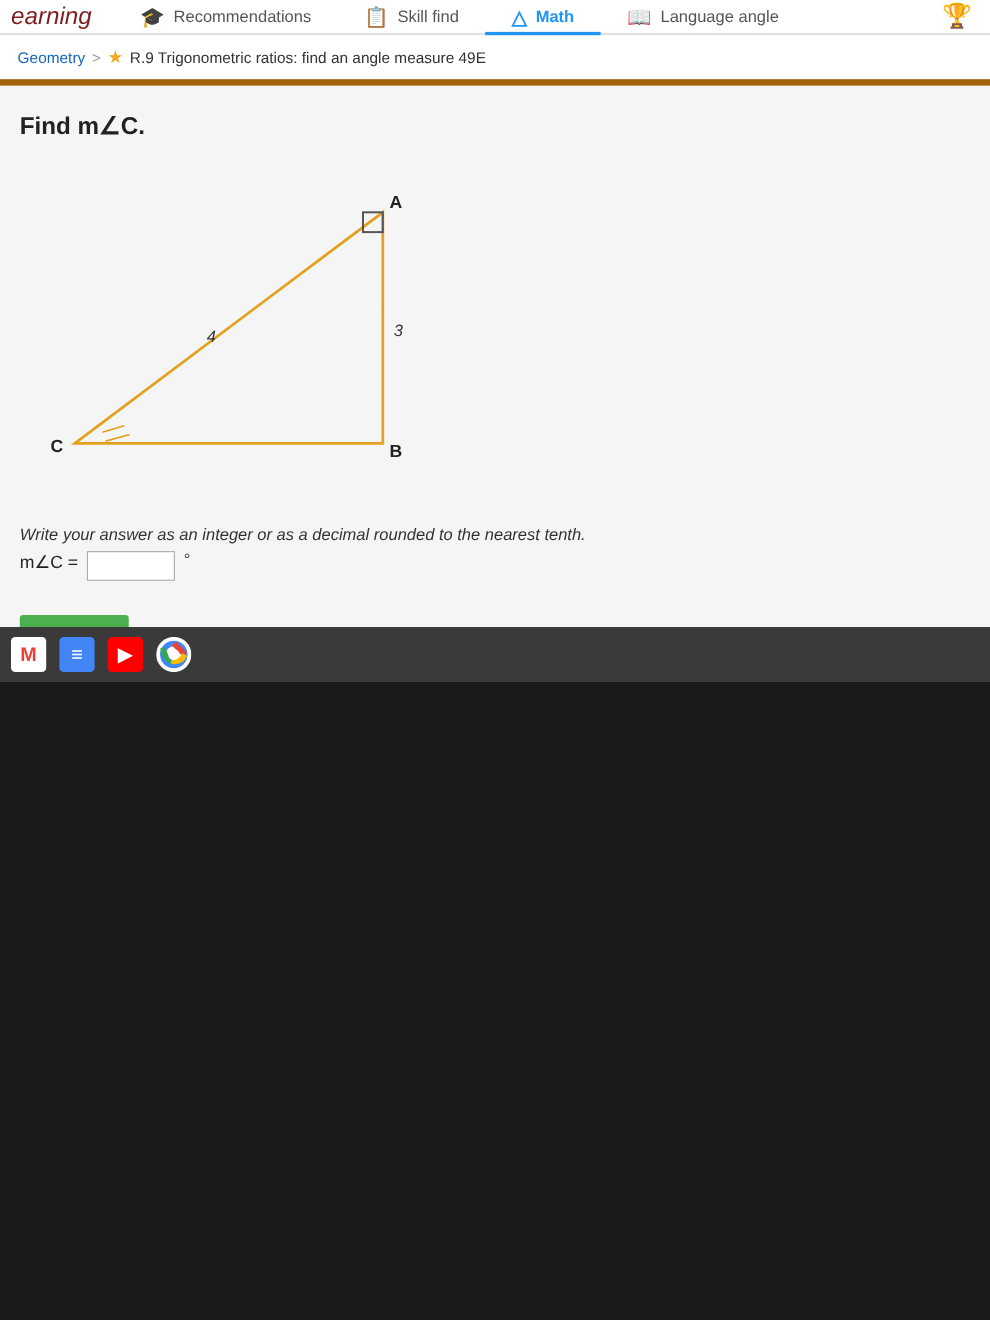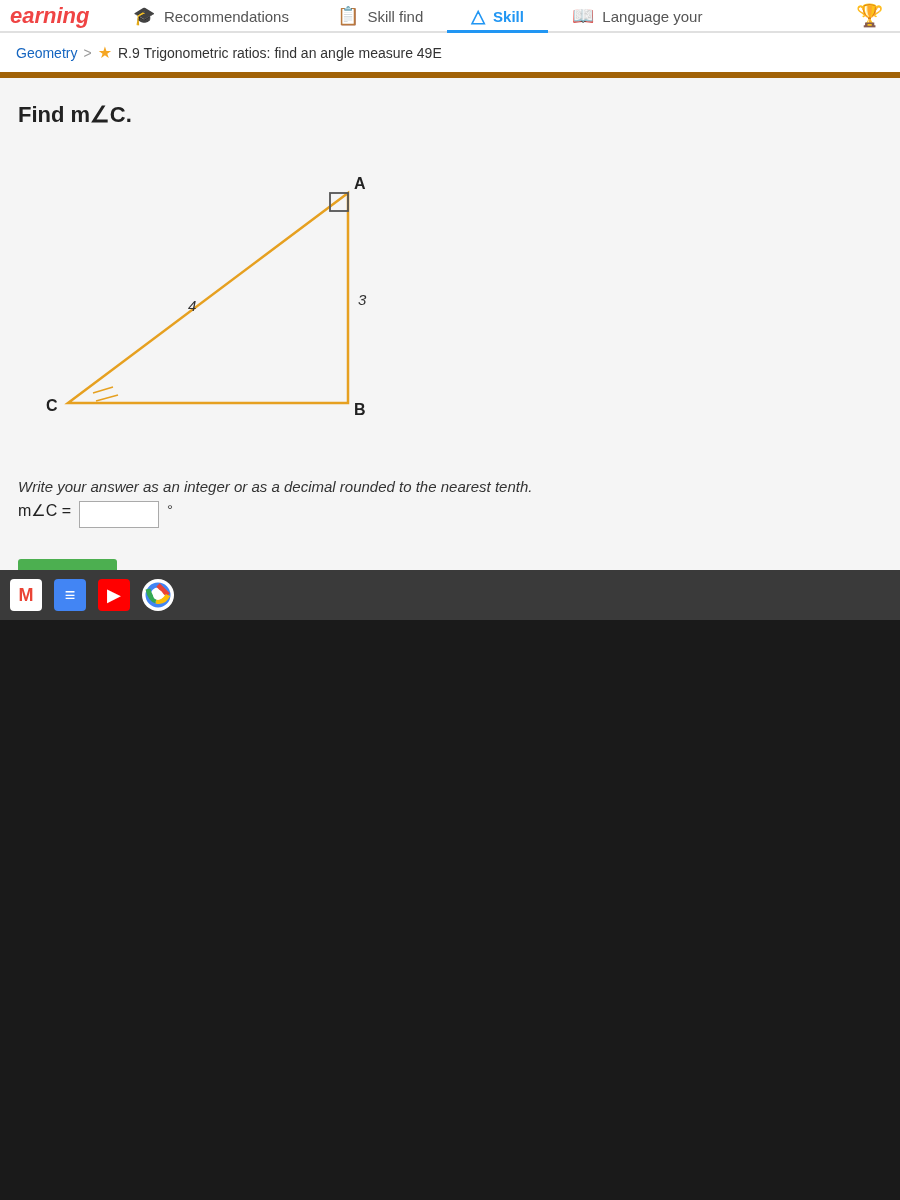--- a/index.html
+++ b/index.html
@@ -24,22 +24,22 @@
       display: flex;
       align-items: stretch;
       background: #fff;
       border-bottom: 2px solid #e0e0e0;
       height: 60px;
       padding-left: 10px;
     }
 
     .nav-title {
       font-size: 22px;
-      font-weight: bold;
-      color: #ef4444;
+      font-weight: normal;
+      color: #7f1d1d;
       display: flex;
       align-items: center;
       padding-right: 20px;
       font-style: italic;
     }
 
     .nav-tabs {
       display: flex;
       align-items: stretch;
       flex: 1;
@@ -229,26 +229,26 @@
         <span>Recommendations</span>
       </div>
 
       <div class="nav-tab">
         <span class="nav-tab-icon">📋</span>
         <span>Skill find</span>
       </div>
 
       <div class="nav-tab active">
         <span class="nav-tab-icon">△</span>
-        <span>Skill</span>
+        <span>Math</span>
       </div>
 
       <div class="nav-tab">
         <span class="nav-tab-icon">📖</span>
-        <span>Language your</span>
+        <span>Language angle</span>
       </div>
 
     </div>
 
     <div class="trophy-icon">🏆</div>
   </div>
 
   <div class="breadcrumb-bar">
     <a class="breadcrumb-link">Geometry</a>
     <span class="breadcrumb-sep">&gt;</span>

